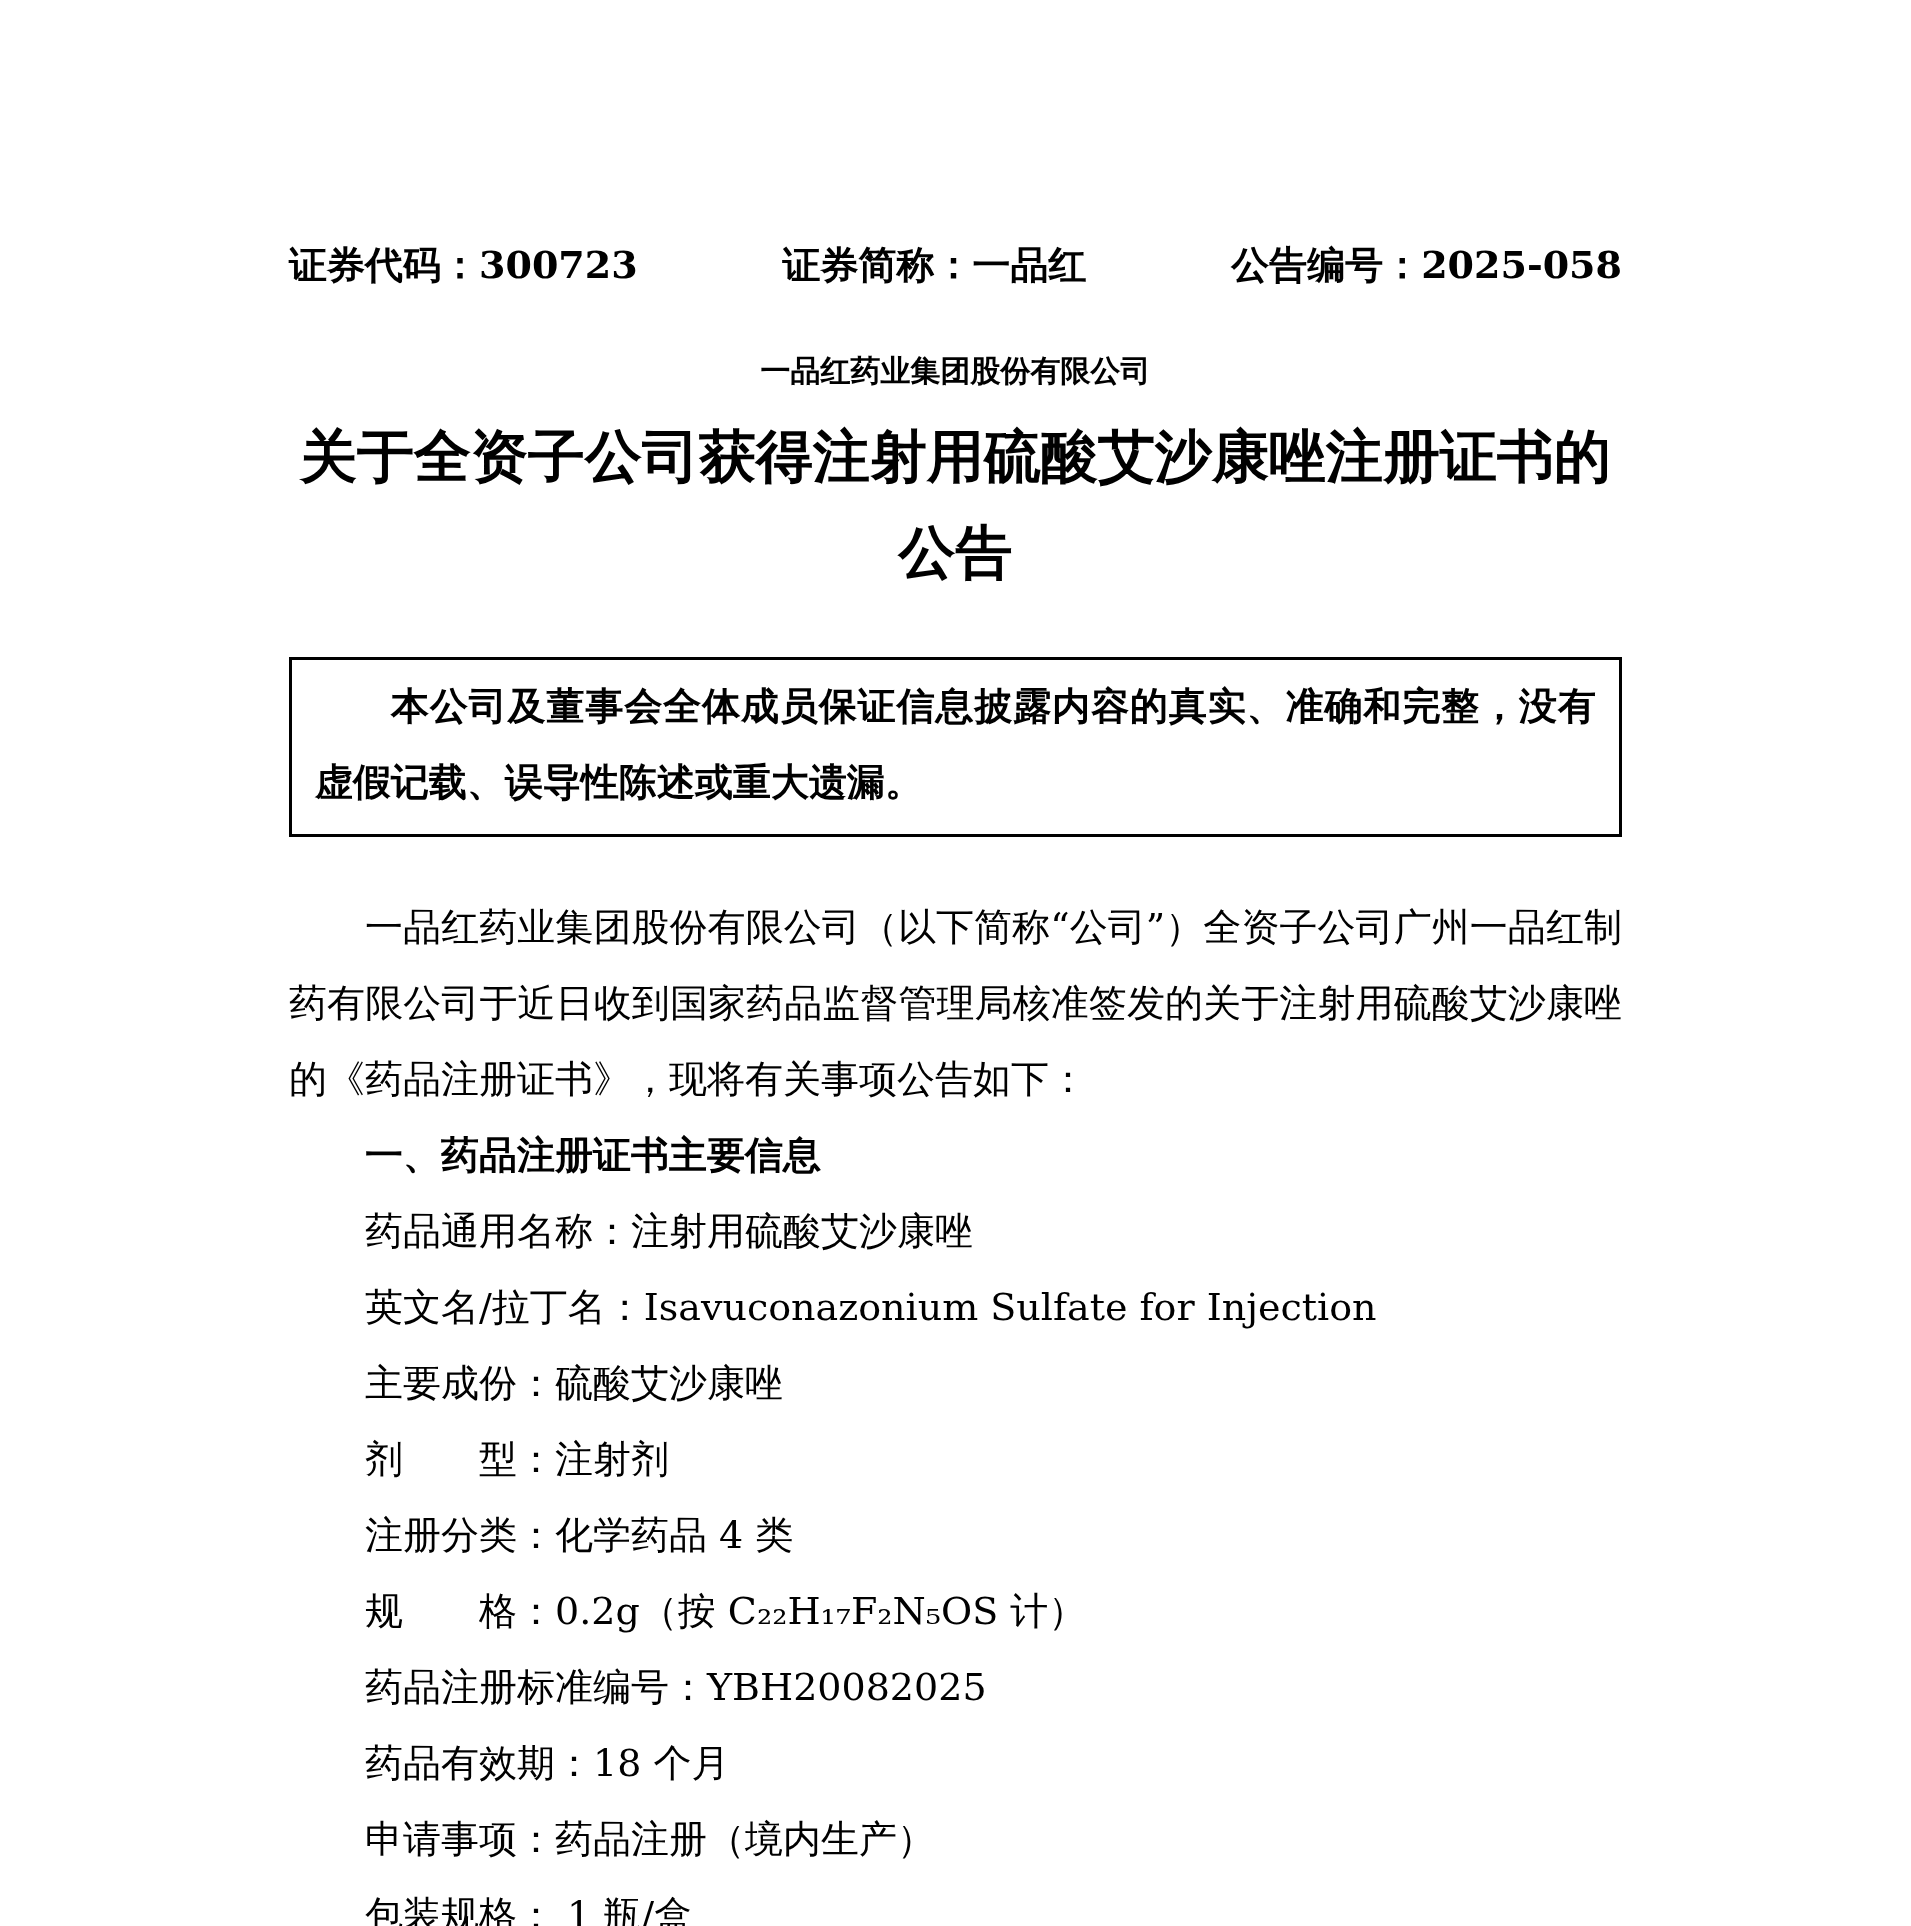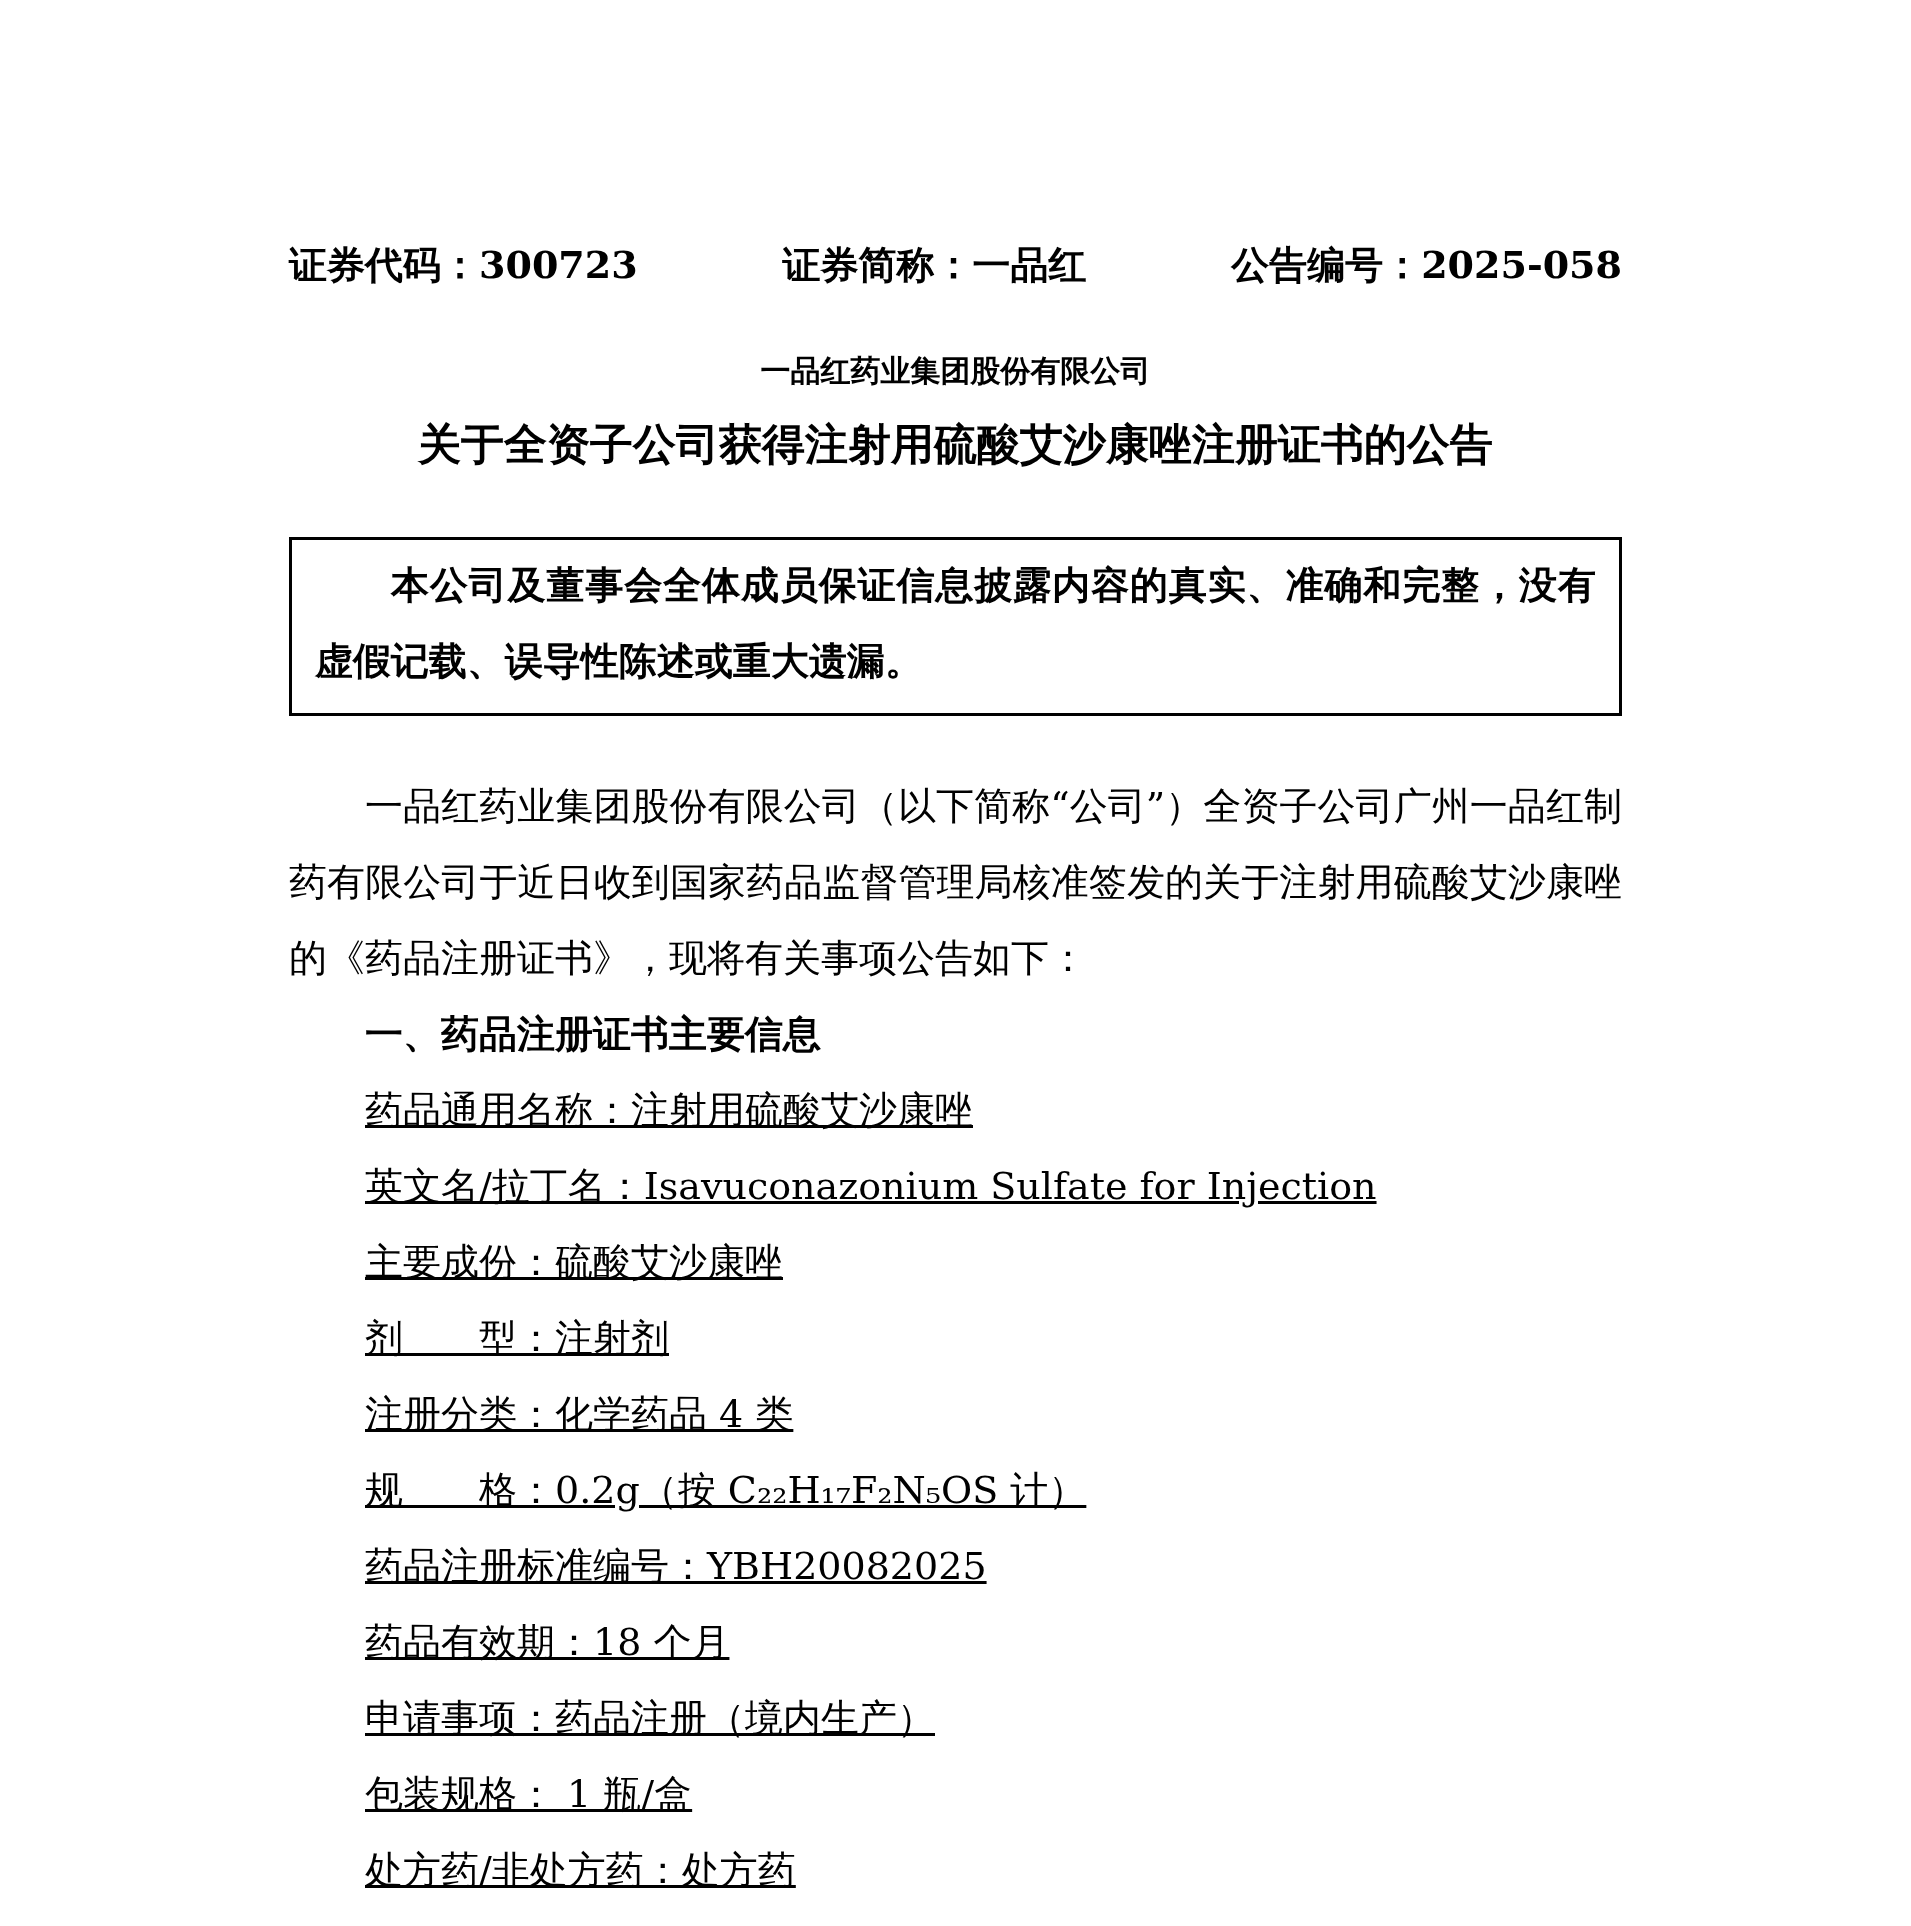--- a/index.html
+++ b/index.html
@@ -27,21 +27,21 @@
   }
   .header-row span { white-space: nowrap; font-weight: bold; }
   .title1 {
     font-size: 30px;
     font-weight: bold;
     text-align: center;
     line-height: 1.7;
     margin: 42px 0 0 0;
   }
   .title2 {
-    font-size: 43px;
+    font-size: 57px;
     font-weight: bold;
     text-align: center;
     line-height: 1.7;
     margin: 11.6px 0 0 0;
   }
   .disclaimer-box {
     border: 3.5px solid #000000;
     margin-top: 56px;
     padding: 7.7px 23px 13.5px 23px;
     font-weight: bold;
@@ -57,21 +57,20 @@
   }
   .indent { text-indent: 2em; }
   .intro { margin-top: 52px; }
   .heading {
     font-weight: bold;
     padding-left: 2em;
   }
   .fields .field-line {
     padding-left: 2em;
     white-space: pre-wrap;
-    text-decoration: underline;
   }
 </style>
 </head>
 <body>
 
 <div class="page">
 
   <div class="header-row">
     <span>证券代码：300723</span>
     <span>证券简称：一品红</span>

